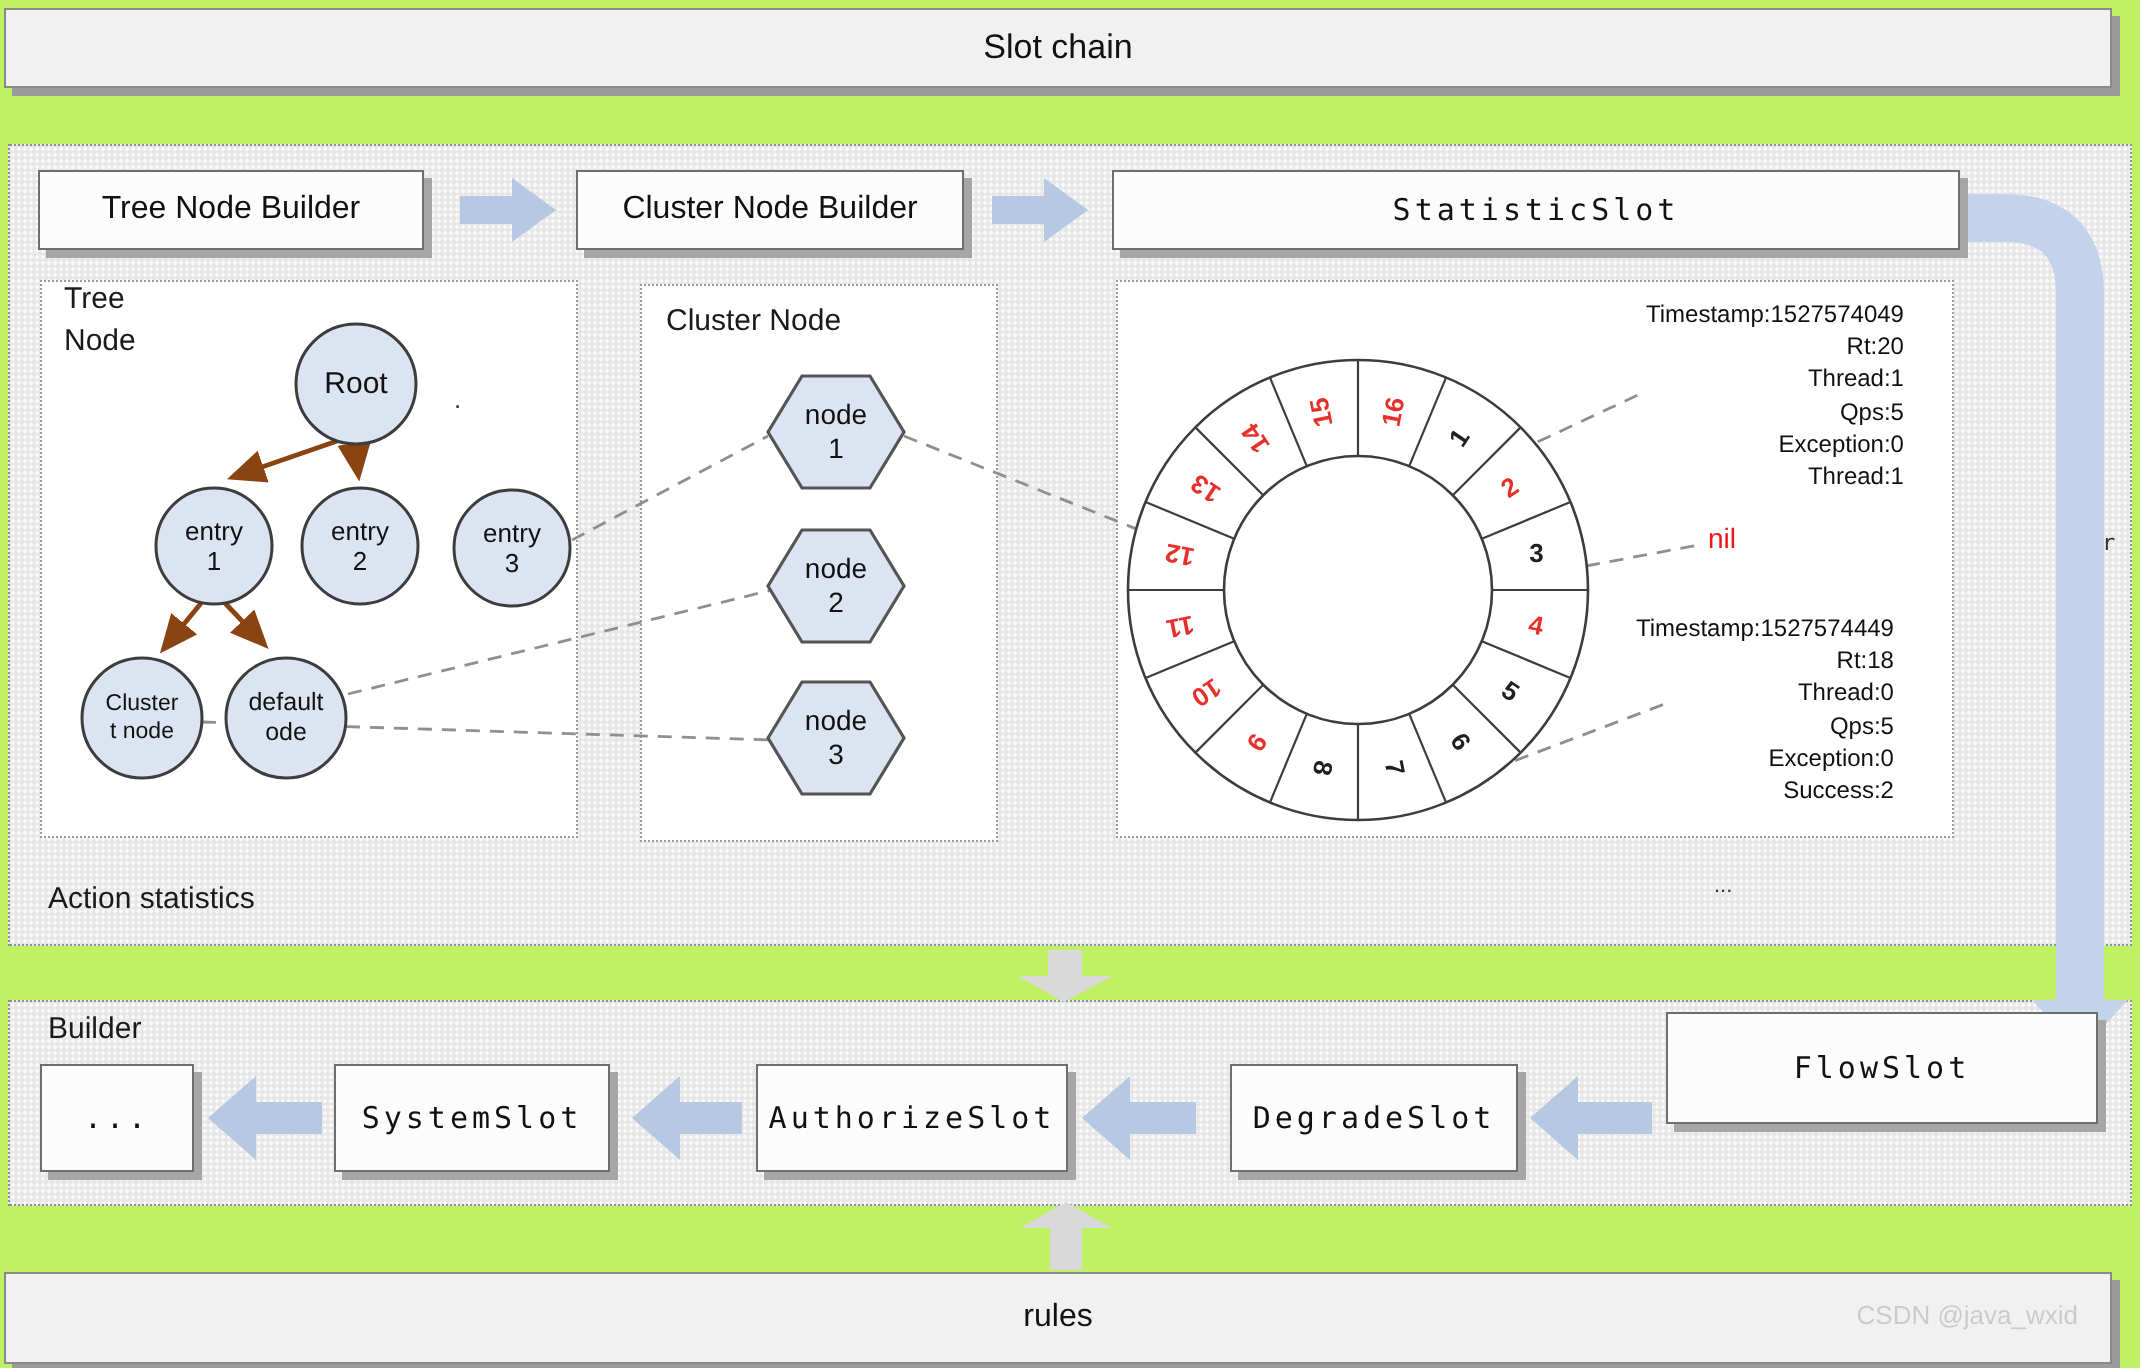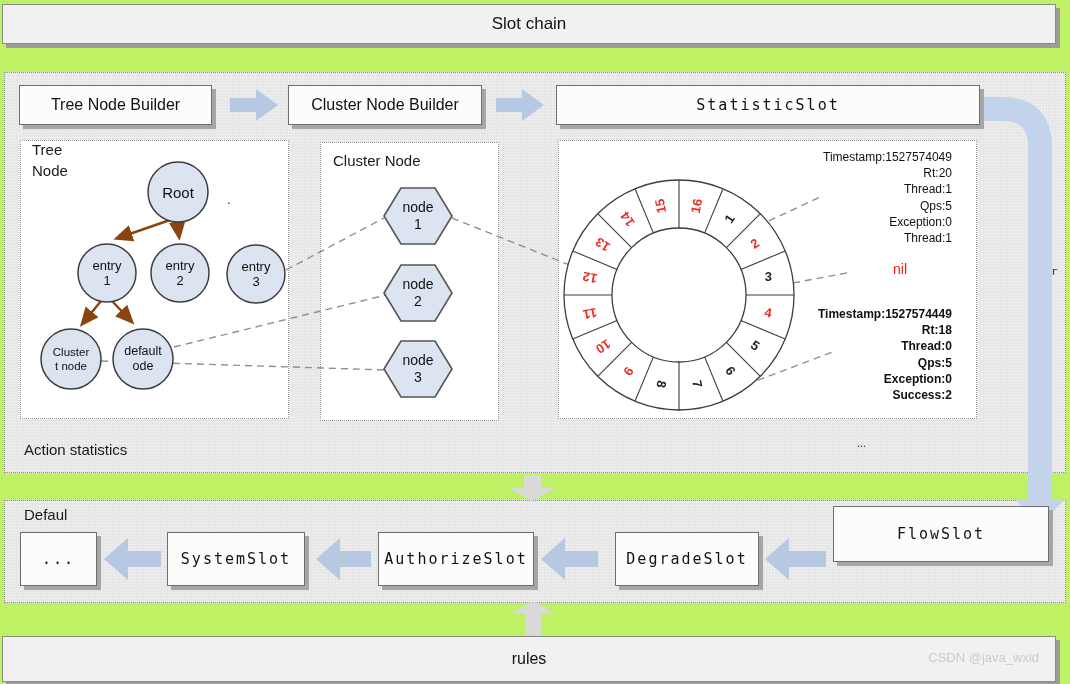--- a/index.html
+++ b/index.html
@@ -185,29 +185,29 @@
   </div>
 
   <div class="stats z4" style="left:823px;top:149px;">
     <div>Timestamp:1527574049</div>
     <div>Rt:20</div>
     <div>Thread:1</div>
     <div>Qps:5</div>
     <div>Exception:0</div>
     <div>Thread:1</div>
   </div>
-  <div class="stats z4" style="left:818px;top:306px;font-weight:bold;">
+  <div class="stats z4" style="left:818px;top:306px;">
     <div>Timestamp:1527574449</div>
     <div>Rt:18</div>
     <div>Thread:0</div>
     <div>Qps:5</div>
     <div>Exception:0</div>
     <div>Success:2</div>
   </div>
-  <div class="nil z4" style="left:854px;top:261px;margin-left:39px;">nil</div>
+  <div class="nil z4" style="left:854px;top:261px;">nil</div>
   <div class="z4" style="position:absolute;left:0;top:0;">
       <div class="ringnum" style="left: 729.557px; top: 219.336px; color: rgb(31, 31, 31); transform: translate(-50%, -50%) rotate(-56.25deg);">1</div>
       <div class="ringnum" style="left: 754.664px; top: 244.443px; color: rgb(232, 48, 42); transform: translate(-50%, -50%) rotate(-33.75deg);">2</div>
       <div class="ringnum" style="left: 768.251px; top: 277.247px; color: rgb(31, 31, 31); transform: translate(-50%, -50%) rotate(0deg);">3</div>
       <div class="ringnum" style="left: 768.251px; top: 312.753px; color: rgb(232, 48, 42); transform: translate(-50%, -50%) rotate(11.25deg);">4</div>
       <div class="ringnum" style="left: 754.664px; top: 345.557px; color: rgb(31, 31, 31); transform: translate(-50%, -50%) rotate(33.75deg);">5</div>
       <div class="ringnum" style="left: 729.557px; top: 370.664px; color: rgb(31, 31, 31); transform: translate(-50%, -50%) rotate(56.25deg);">6</div>
       <div class="ringnum" style="left: 696.753px; top: 384.251px; color: rgb(31, 31, 31); transform: translate(-50%, -50%) rotate(78.75deg);">7</div>
       <div class="ringnum" style="left: 661.247px; top: 384.251px; color: rgb(31, 31, 31); transform: translate(-50%, -50%) rotate(101.25deg);">8</div>
       <div class="ringnum" style="left: 628.443px; top: 370.664px; color: rgb(232, 48, 42); transform: translate(-50%, -50%) rotate(123.75deg);">9</div>
@@ -217,21 +217,21 @@
       <div class="ringnum" style="left: 603.336px; top: 244.443px; color: rgb(232, 48, 42); transform: translate(-50%, -50%) rotate(213.75deg);">13</div>
       <div class="ringnum" style="left: 628.443px; top: 219.336px; color: rgb(232, 48, 42); transform: translate(-50%, -50%) rotate(236.25deg);">14</div>
       <div class="ringnum" style="left: 661.247px; top: 205.749px; color: rgb(232, 48, 42); transform: translate(-50%, -50%) rotate(258.75deg);">15</div>
       <div class="ringnum" style="left: 696.753px; top: 205.749px; color: rgb(232, 48, 42); transform: translate(-50%, -50%) rotate(-78.75deg);">16</div>
     </div>
 
   <div class="tiny z4" style="left:857px;top:437px;">...</div>
   <div class="tiny z4" style="left:1051px;top:265px;font-family:'DejaVu Sans Mono',monospace;">r</div>
 
   <div class="sec-label z4" style="left:24px;top:441px;">Action statistics</div>
-  <div class="sec-label z4" style="left:24px;top:506px;">Defaul</div>
+  <div class="sec-label z4" style="left:24px;top:506px;">Builder</div>
 
   <div class="box mono z4" style="left:20px;top:532px;width:75px;height:52px;">
     <span>...</span>
   </div>
   <div class="box mono z4" style="left:167px;top:532px;width:136px;height:52px;">
     <span>SystemSlot</span>
   </div>
   <div class="box mono z4" style="left:615px;top:532px;width:142px;height:52px;">
     <span>DegradeSlot</span>
   </div>

